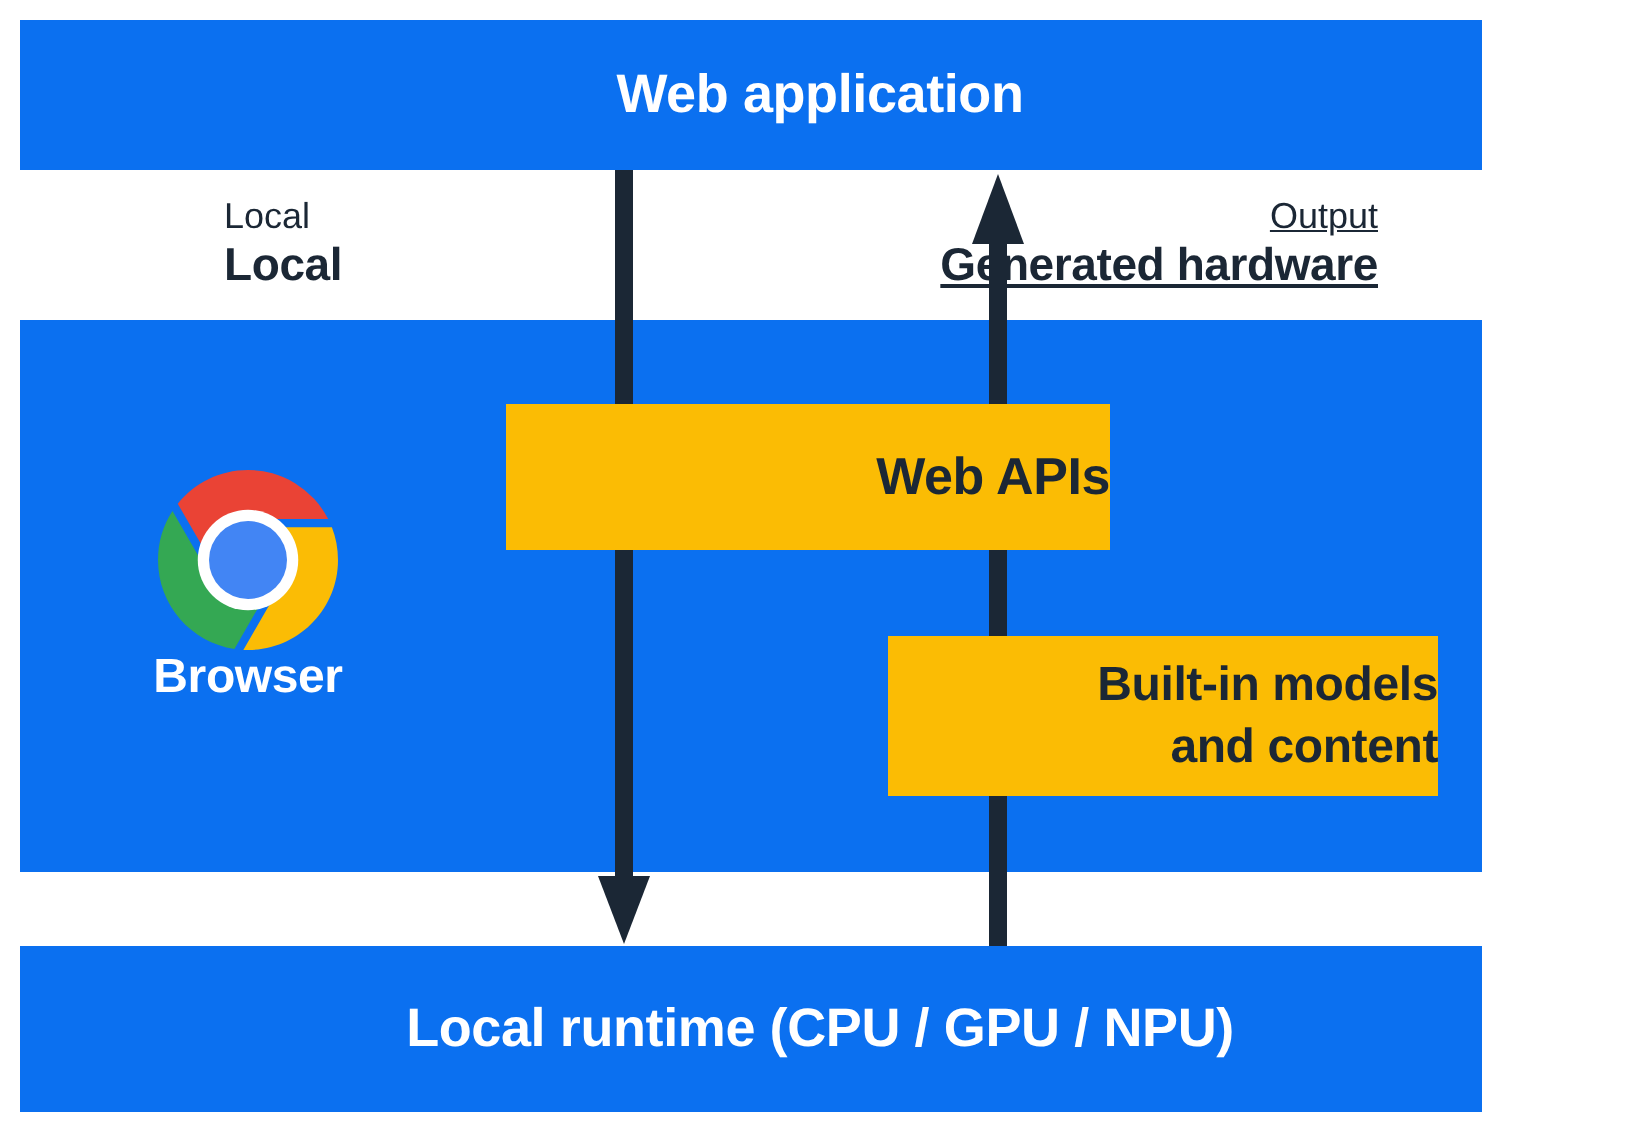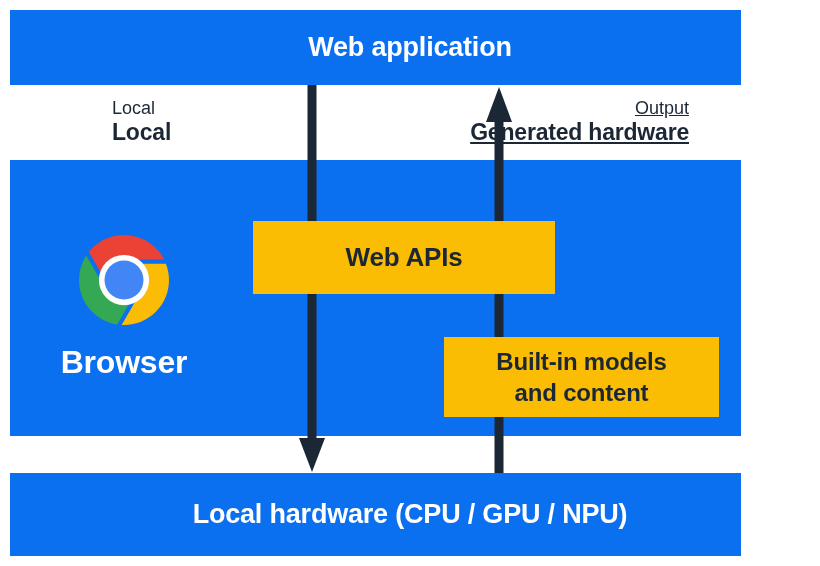--- a/index.html
+++ b/index.html
@@ -18,27 +18,27 @@
   .panel{position:absolute;left:10px;top:160px;width:800px;height:276px;background:var(--blue);z-index:1;}
 
   .io-block{position:absolute;top:97px;z-index:2;color:var(--dark);}
   .io-input{left:112px;text-align:left;}
   .io-output{right:52px;text-align:right;text-decoration:underline;}
   .io-label{font-size:18px;font-weight:400;line-height:22px;}
   .io-value{font-size:23px;font-weight:700;line-height:27px;letter-spacing:-0.2px;}
 
   .browser-block{position:absolute;left:54px;top:235px;width:140px;z-index:2;display:flex;flex-direction:column;align-items:center;}
   .chrome-svg{width:90px;height:90px;display:block;}
-  .browser-label{margin-top:19px;color:var(--white);font-size:32px;font-weight:700;letter-spacing:-0.2px;}
+  .browser-label{color:var(--white);font-size:24px;font-weight:700;letter-spacing:-0.2px;}
 
   .arrows{position:absolute;left:0;top:0;width:820px;height:566px;z-index:3;pointer-events:none;}
   .arrow-stroke{stroke:var(--dark);stroke-width:9;}
   .arrow-head{fill:var(--dark);}
 
-  .card{position:absolute;background:var(--yellow);display:flex;flex-direction:column;align-items:center;justify-content:center;z-index:4;color:var(--dark);text-align:center;margin-top:19px;}
+  .card{position:absolute;background:var(--yellow);display:flex;flex-direction:column;align-items:flex-end;justify-content:center;z-index:4;color:var(--dark);text-align:center;}
   .card-webapis{left:253px;top:202px;width:302px;height:73px;}
   .card-webapis .card-label{font-size:26px;font-weight:700;letter-spacing:-0.2px;}
   .card-builtin{left:444px;top:318px;width:275px;height:80px;}
   .card-builtin .card-line{display:block;font-size:24px;font-weight:700;line-height:31px;letter-spacing:-0.2px;}
 
   .c-red{fill:var(--chrome-red);} .c-green{fill:var(--chrome-green);}
   .c-yellow{fill:var(--chrome-yellow);} .c-blue{fill:var(--chrome-blue);} .c-white{fill:var(--white);}
 </style>
 </head>
 <body>
@@ -85,16 +85,16 @@
   <div class="card card-webapis">
     <span class="card-label">Web APIs</span>
   </div>
 
   <div class="card card-builtin">
     <span class="card-line">Built-in models</span>
     <span class="card-line">and content</span>
   </div>
 
   <div class="bar bar-bottom">
-    <span class="bar-label">Local hardware (CPU / GPU / NPU)</span>
+    <span class="bar-label">Local runtime (CPU / GPU / NPU)</span>
   </div>
 
 </div>
 
 </body></html>

